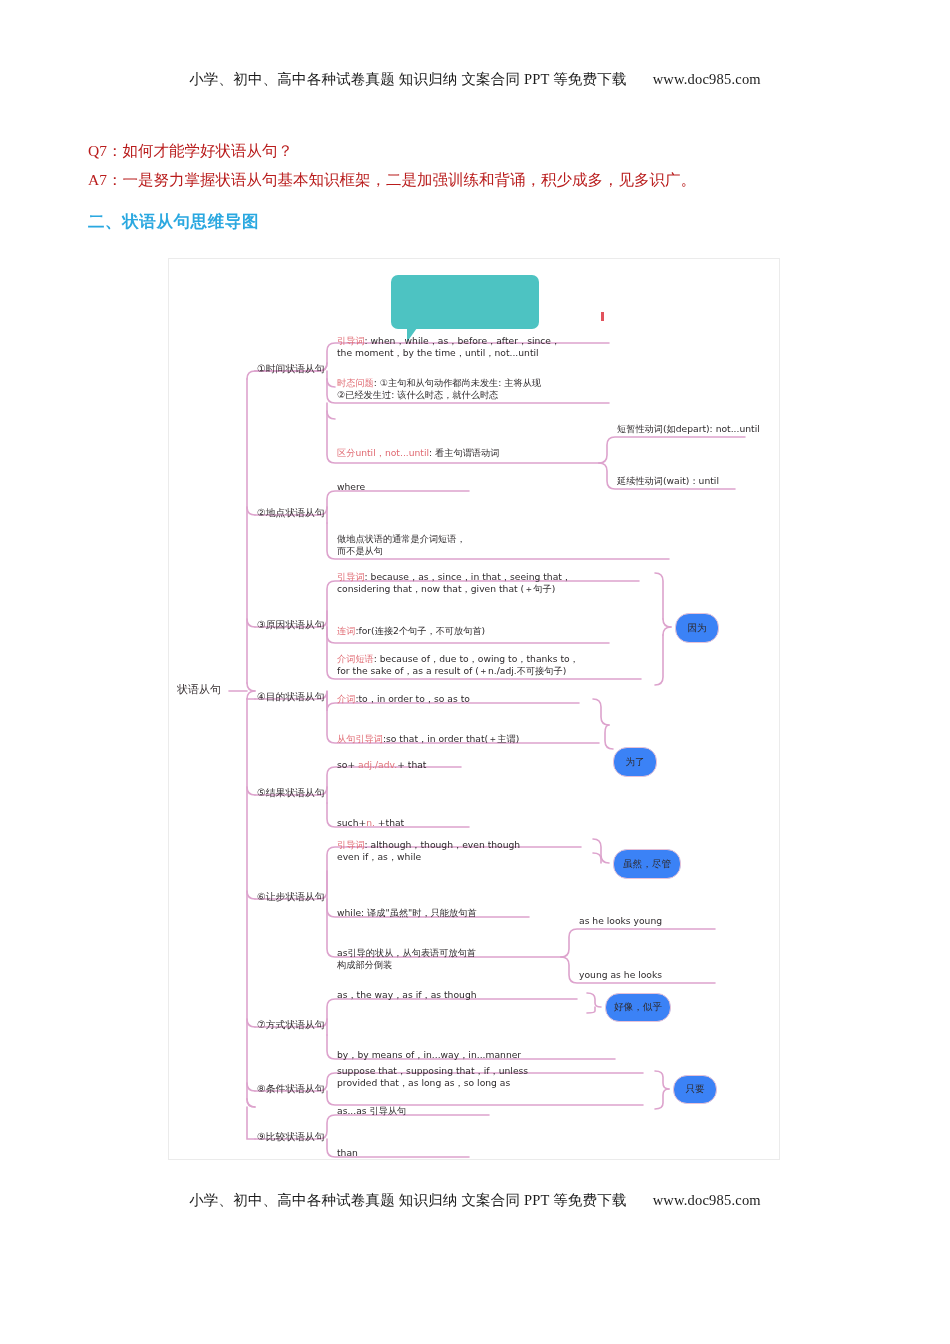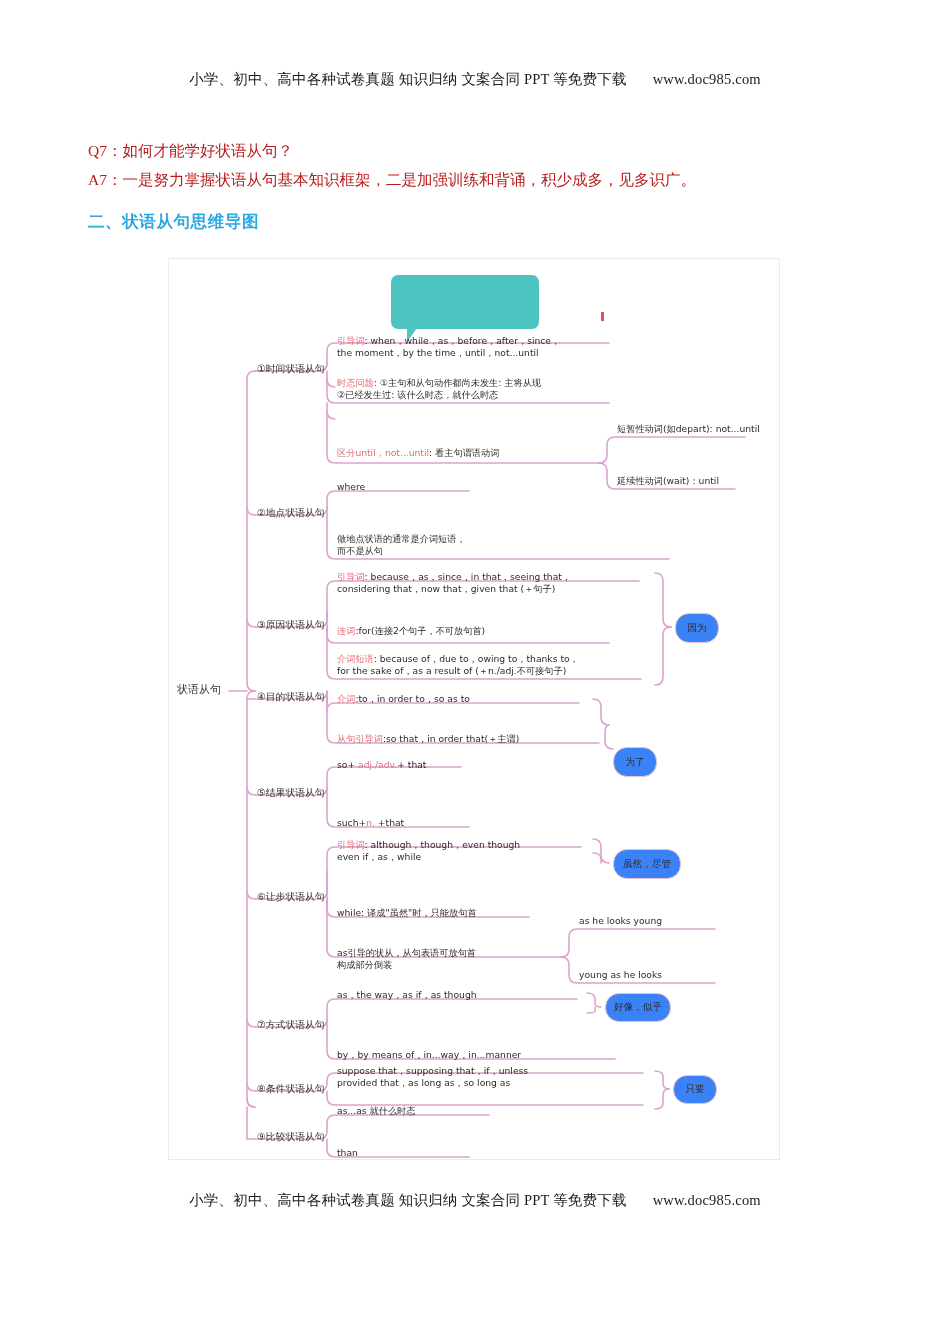--- a/index.html
+++ b/index.html
@@ -328,21 +328,21 @@
     <div class="mm-txt t10" style="left:410px; top:710px;"><span class="u">young</span><span> as he looks</span></div>
 
     <div class="mm-txt t10" style="left:168px; top:730px;">as，the way，as if，as though</div>
     <div class="mm-txt t10" style="left:168px; top:790px;">by，by means of，in...way，in...manner</div>
     <div class="pill" style="left:436px; top:734px; width:64px; height:27px;">好像，似乎</div>
 
     <div class="mm-txt t10" style="left:168px; top:806px;"><span>suppose that，supposing that，if，unless</span>
 <span>provided that，as long as，so long as</span></div>
     <div class="pill" style="left:504px; top:816px; width:42px; height:27px;">只要</div>
 
-    <div class="mm-txt t10" style="left:168px; top:846px;">as...as 就什么时态</div>
+    <div class="mm-txt t10" style="left:168px; top:846px;">as...as 引导从句</div>
     <div class="mm-txt t10 u" style="left:168px; top:888px;">than</div>
 
   </div>
 
   <div class="running footer-run">
     <span>小学、初中、高中各种试卷真题 知识归纳 文案合同 PPT 等免费下载</span><span class="site">www.doc985.com</span>
   </div>
 
 </div>
 

